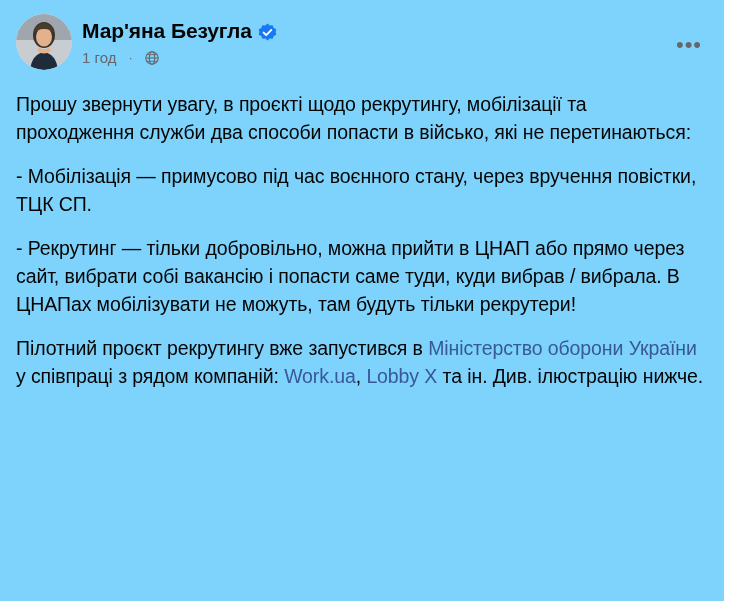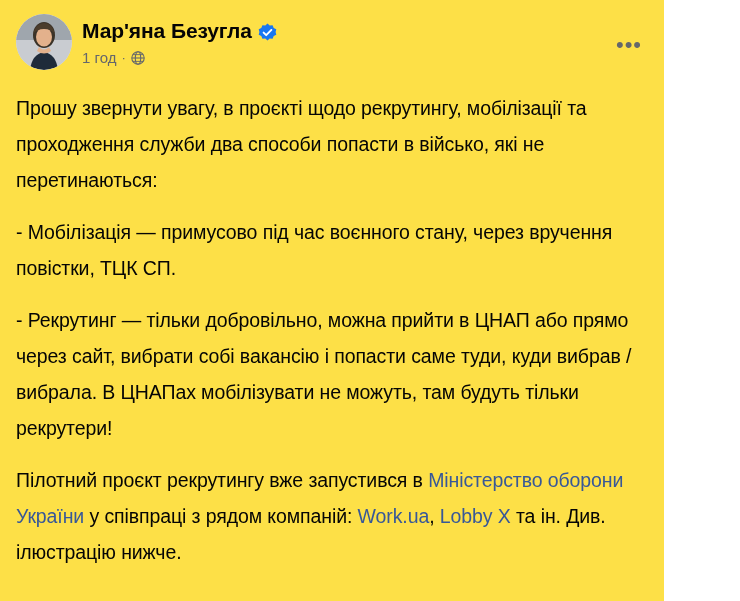--- a/index.html
+++ b/index.html
@@ -8,25 +8,25 @@
     background: #ffffff;
   }
   body {
     width: 740px;
     height: 601px;
     font-family: "Liberation Sans", sans-serif;
     color: #050505;
     overflow: hidden;
   }
   .post {
-    width: 664px;
+    width: 724px;
     height: 601px;
     box-sizing: border-box;
     padding: 14px 16px 0 16px;
-    background: #fde047;
+    background: #7dd3fc;
     position: relative;
   }
   .post-header {
     display: flex;
     align-items: flex-start;
     gap: 10px;
     height: 62px;
   }
   .avatar {
     width: 56px;
@@ -58,21 +58,21 @@
   }
   .verified {
     width: 19px;
     height: 19px;
     flex: 0 0 19px;
     margin-top: 2px;
   }
   .meta-row {
     display: flex;
     align-items: center;
-    gap: 5px;
+    gap: 12px;
     margin-top: 5px;
   }
   .meta-time {
     font-size: 15px;
     color: #65676b;
     line-height: 18px;
   }
   .meta-dot {
     font-size: 13px;
     color: #65676b;
@@ -97,21 +97,21 @@
     color: #65676b;
     font-size: 22px;
     letter-spacing: 1px;
     line-height: 1;
     user-select: none;
     cursor: pointer;
   }
   .post-body {
     margin-top: 14px;
     font-size: 19.5px;
-    line-height: 36px;
+    line-height: 28px;
     color: #050505;
     letter-spacing: -0.1px;
   }
   .post-body p {
     margin: 0 0 16px 0;
   }
   .post-body p:last-child {
     margin-bottom: 4px;
   }
   a.inline-link {

